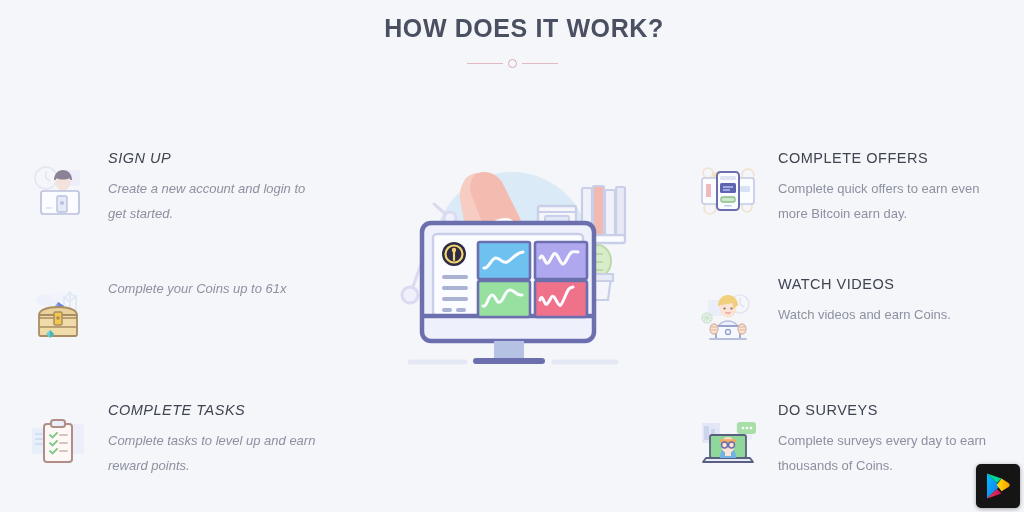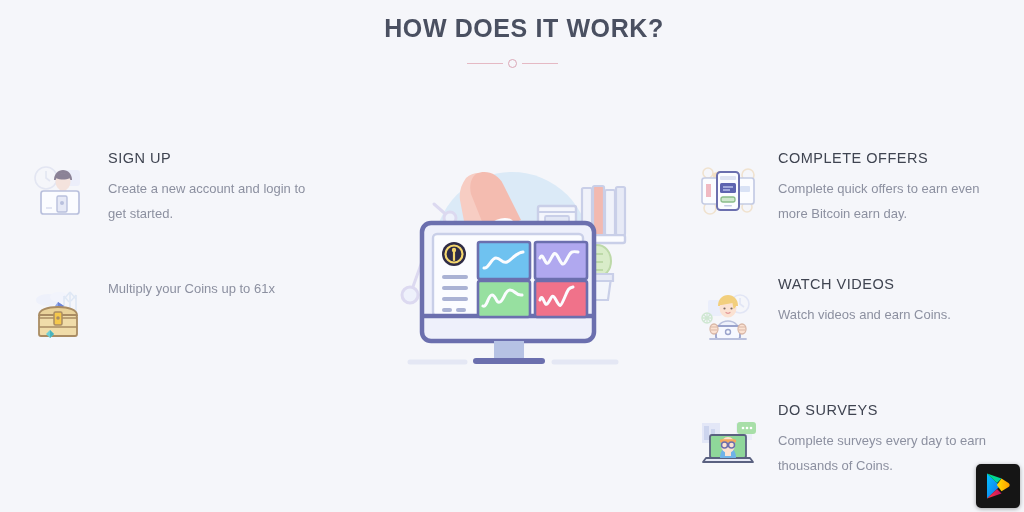--- a/index.html
+++ b/index.html
@@ -57,21 +57,21 @@
     top: 90px;
     left: 0;
     right: 0;
     bottom: 0;
   }
   .col {
     position: absolute;
     top: 60px;
     width: 330px;
   }
-  .col-left  { left: 26px; }
+  .col-left  { left: 26px; font-style: italic; }
   .col-right { left: 696px; }
 
   .feature {
     display: flex;
     align-items: flex-start;
     gap: 18px;
     height: 126px;
   }
   .feature:last-child { height: auto; }
 
@@ -179,24 +179,43 @@
           <path d="M13 34h38" stroke="#a98c63" stroke-width="1.6"></path>
           <path d="M13 43h38" stroke="#a98c63" stroke-width="1.6"></path>
           <path d="M13 31c0-5 8-8 19-8s19 3 19 8z" fill="#e9d29a" stroke="#a98c63" stroke-width="1.8"></path>
           <rect x="28" y="28" width="8" height="13" rx="1.5" fill="#f5c84c" stroke="#a98c63" stroke-width="1.5"></rect>
           <circle cx="32" cy="34" r="1.8" fill="#a98c63"></circle>
           <path d="M24 46l4 4-4 4-4-4z" fill="#6ecfd6"></path>
           <path d="M24 46l4 4-4 4z" fill="#49b3bd"></path>
         </svg>
       </div>
       <div class="feature-text">
-        <p class="feature-desc">Multiply your Coins up to 61x</p>
-      </div>
-    </div>
-
+        <p class="feature-desc">Complete your Coins up to 61x</p>
+      </div>
+    </div>
+
+    <div class="feature">
+      <div class="feature-icon">
+        <svg width="64" height="64" viewBox="0 0 64 64">
+          <rect x="6" y="18" width="20" height="26" rx="2" fill="#e7effa"></rect>
+          <rect x="40" y="14" width="18" height="30" rx="2" fill="#eceefa"></rect>
+          <path d="M9 24h14M9 29h14M9 34h10" stroke="#c9dbf0" stroke-width="1.6"></path>
+          <rect x="18" y="14" width="28" height="38" rx="3" fill="#fdf8f6" stroke="#b08d85" stroke-width="2"></rect>
+          <rect x="25" y="10" width="14" height="7" rx="2.5" fill="#eceefa" stroke="#b08d85" stroke-width="2"></rect>
+          <path d="M24 25l2.5 2.5L31 23" stroke="#7fc98a" stroke-width="1.9" fill="none" stroke-linecap="round"></path>
+          <path d="M24 33l2.5 2.5L31 31" stroke="#7fc98a" stroke-width="1.9" fill="none" stroke-linecap="round"></path>
+          <path d="M24 41l2.5 2.5L31 39" stroke="#7fc98a" stroke-width="1.9" fill="none" stroke-linecap="round"></path>
+          <path d="M34 25h7M34 33h7M34 41h7" stroke="#d7c4bf" stroke-width="1.8" stroke-linecap="round"></path>
+        </svg>
+      </div>
+      <div class="feature-text">
+        <h3 class="feature-title">COMPLETE TASKS</h3>
+        <p class="feature-desc">Complete tasks to level up and earn reward points.</p>
+      </div>
+    </div>
   </div>
 
   <div class="col col-right">
 
     <div class="feature">
       <div class="feature-icon">
         <svg width="64" height="64" viewBox="0 0 64 64">
           <circle cx="12" cy="15" r="5" fill="none" stroke="#f0e2cf" stroke-width="1.6"></circle>
           <circle cx="52" cy="17" r="6" fill="none" stroke="#f0e2cf" stroke-width="1.6"></circle>
           <circle cx="14" cy="50" r="6" fill="none" stroke="#f0e2cf" stroke-width="1.6"></circle>

